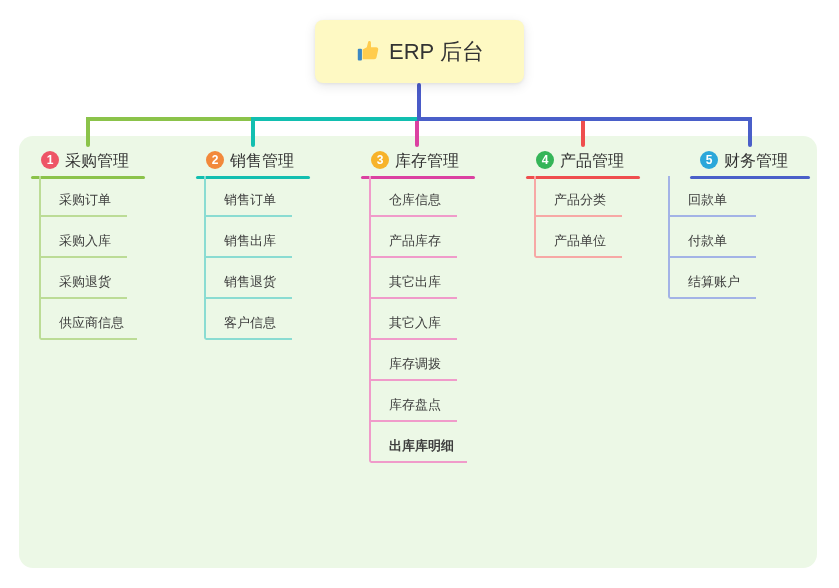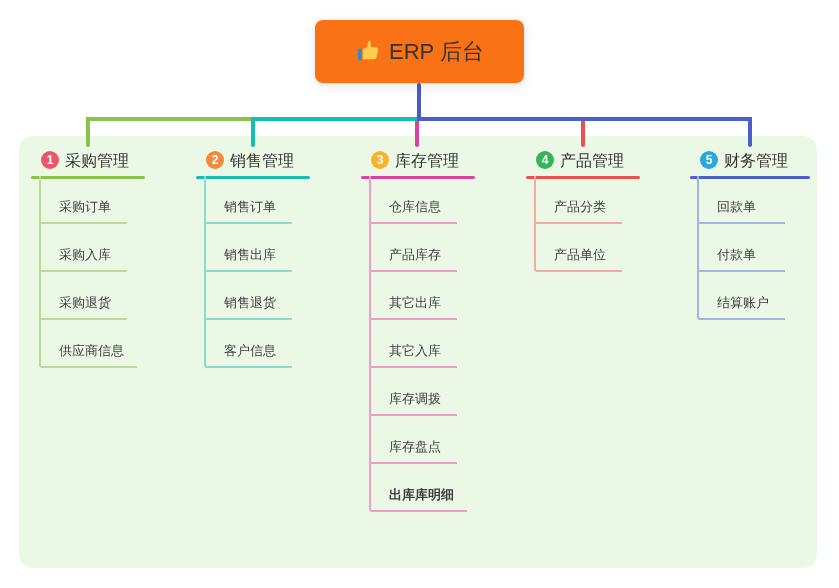--- a/index.html
+++ b/index.html
@@ -7,21 +7,21 @@
     position:relative;width:839px;height:588px;overflow:hidden;
     font-family:"Liberation Sans","DejaVu Sans",sans-serif;background:#ffffff;
   }
   .panel{
     position:absolute;left:19px;top:136px;width:798px;height:432px;
     background:#ecf8e6;border-radius:14px;
   }
   
   .root-card{
     position:absolute;left:315px;top:20px;width:209px;height:63px;
-    background:#f97316;border-radius:8px;
+    background:#fef9c3;border-radius:8px;
     box-shadow:0 3px 12px rgba(0,0,0,.10), 0 1px 3px rgba(0,0,0,.06);
     display:flex;align-items:center;justify-content:center;gap:9px;
     font-size:22px;font-weight:500;color:#333333;z-index:3;
   }
   .root-card svg{display:block;}
   
   .line{position:absolute;z-index:1;}
   .root-line{left:417px;top:83px;width:4px;height:37px;border-radius:2px;}
   .rail{top:117px;height:4px;}
   .rail-t{left:251px;width:170px;}
@@ -41,23 +41,23 @@
     position:absolute;left:34px;top:3px;white-space:nowrap;
     font-size:16px;font-weight:500;color:#333333;
   }
   .underline{position:absolute;left:0;right:0;top:28px;height:3px;border-radius:2px;}
   
   .kids{
     position:absolute;top:176px;z-index:2;
     border-left:2px solid #cccccc;border-bottom-left-radius:3px;
     display:flex;flex-direction:column;align-items:flex-start;
   }
-  .k0{left:39px;} .k1{left:204px;} .k2{left:369px;} .k3{left:534px;} .k4{left:697px;}
+  .k0{left:39px;} .k1{left:204px;} .k2{left:369px;} .k3{left:534px;} .k4{left:668px;}
   .kid{
-    box-sizing:border-box;height:48px;min-width:86px;width:fit-content;
+    box-sizing:border-box;height:41px;min-width:86px;width:fit-content;
     display:flex;align-items:flex-end;white-space:nowrap;
     padding:0 13px 6px 18px;border-bottom:2px solid #cccccc;
     font-size:13px;color:#3d3d3d;cursor:default;
   }
 </style>
 </head>
 <body>
 
 <div class="stage">
 

